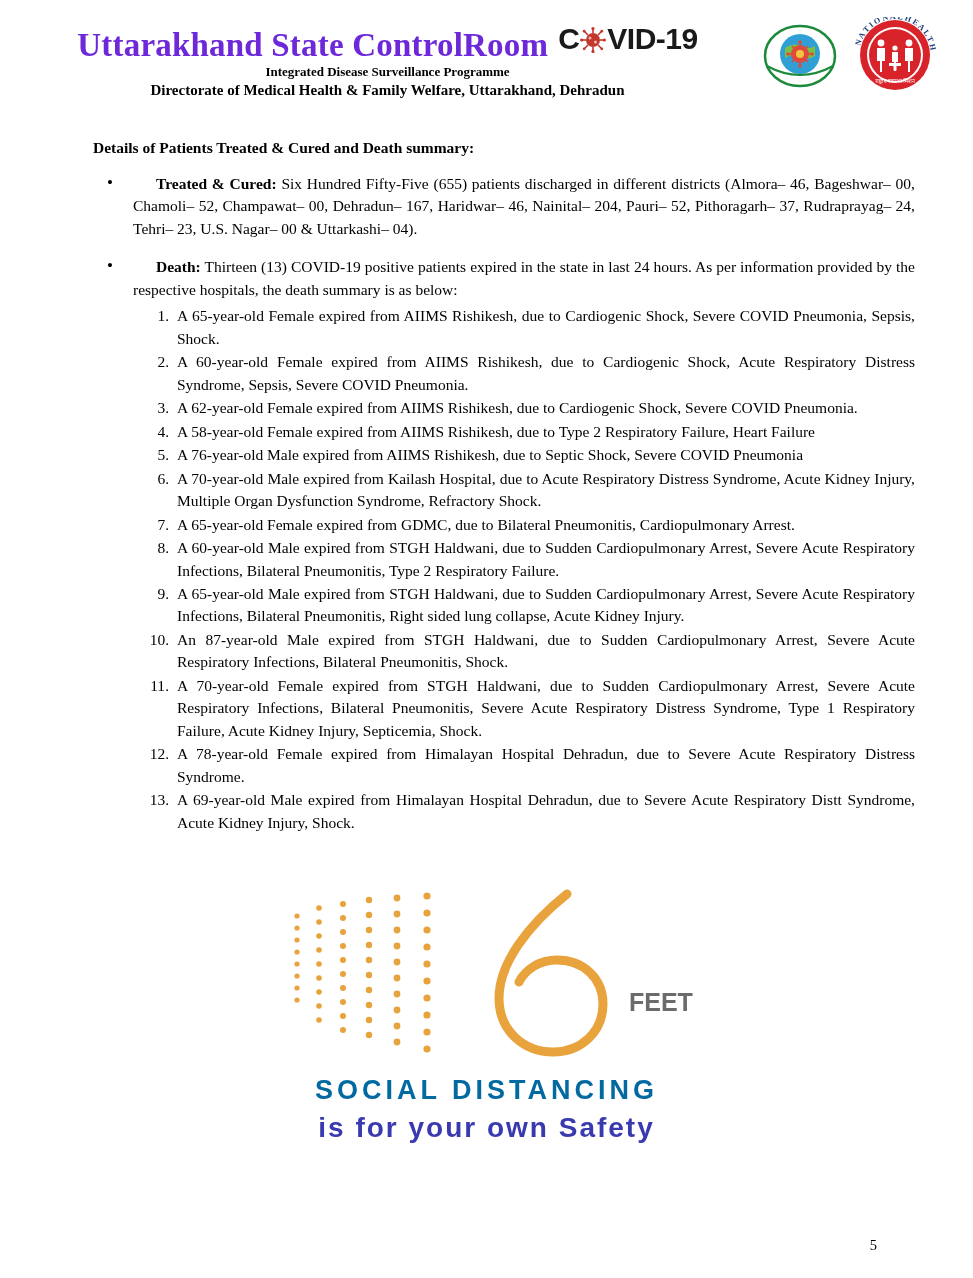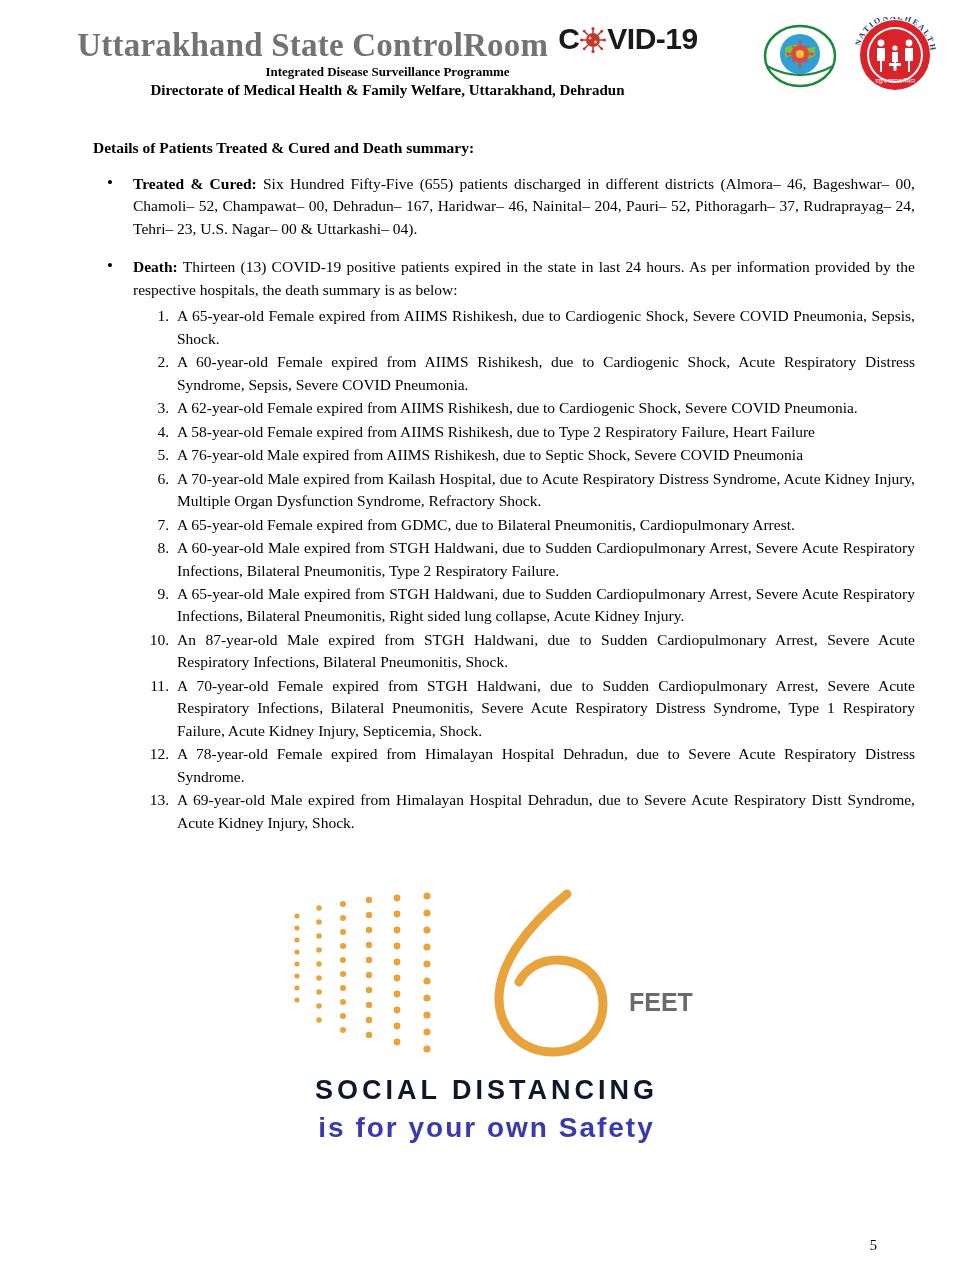--- a/index.html
+++ b/index.html
@@ -49,21 +49,21 @@
   }
   .title-line1 {
     display: flex;
     align-items: center;
     justify-content: center;
     gap: 10px;
   }
   .main-title {
     font-size: 33px;
     font-weight: bold;
-    color: #737373;
+    color: #6d28d9;
     font-family: "Liberation Serif", serif;
     letter-spacing: .2px;
     white-space: nowrap;
     margin-top: 13px;
   }
   .covid-word {
     font-size: 30px;
     font-weight: bold;
     color: #1a1a1a;
     font-family: "Liberation Sans", sans-serif;
@@ -121,21 +121,21 @@
     line-height: 1.45;
     text-align: justify;
   }
   ul.bullets > li:before {
     content: "\2022";
     position: absolute;
     left: -26px;
     top: -2px;
     font-size: 17px;
   }
-  .lbl { font-weight: bold; }
+  .lbl { font-weight: bold; margin-left: 23px; }
 
   ol.deaths {
     list-style: none;
     counter-reset: dcount;
     margin: 4px 0 0 0;
     padding: 0;
   }
   ol.deaths > li {
     counter-increment: dcount;
     position: relative;
@@ -159,21 +159,21 @@
     margin: 52px auto 0 auto;
     width: 420px;
     text-align: center;
   }
   .sd-art { position: relative; height: 175px; text-align: right; }
   .sd-line1 {
     font-family: "Liberation Sans", sans-serif;
     font-size: 27px;
     font-weight: bold;
     letter-spacing: 4px;
-    color: #0f172a;
+    color: #0369a1;
     margin-top: 14px;
   }
   .sd-line2 {
     font-family: "Liberation Sans", sans-serif;
     font-size: 28px;
     font-weight: bold;
     letter-spacing: 2px;
     color: #3a3ab0;
     margin-top: 6px;
   }

